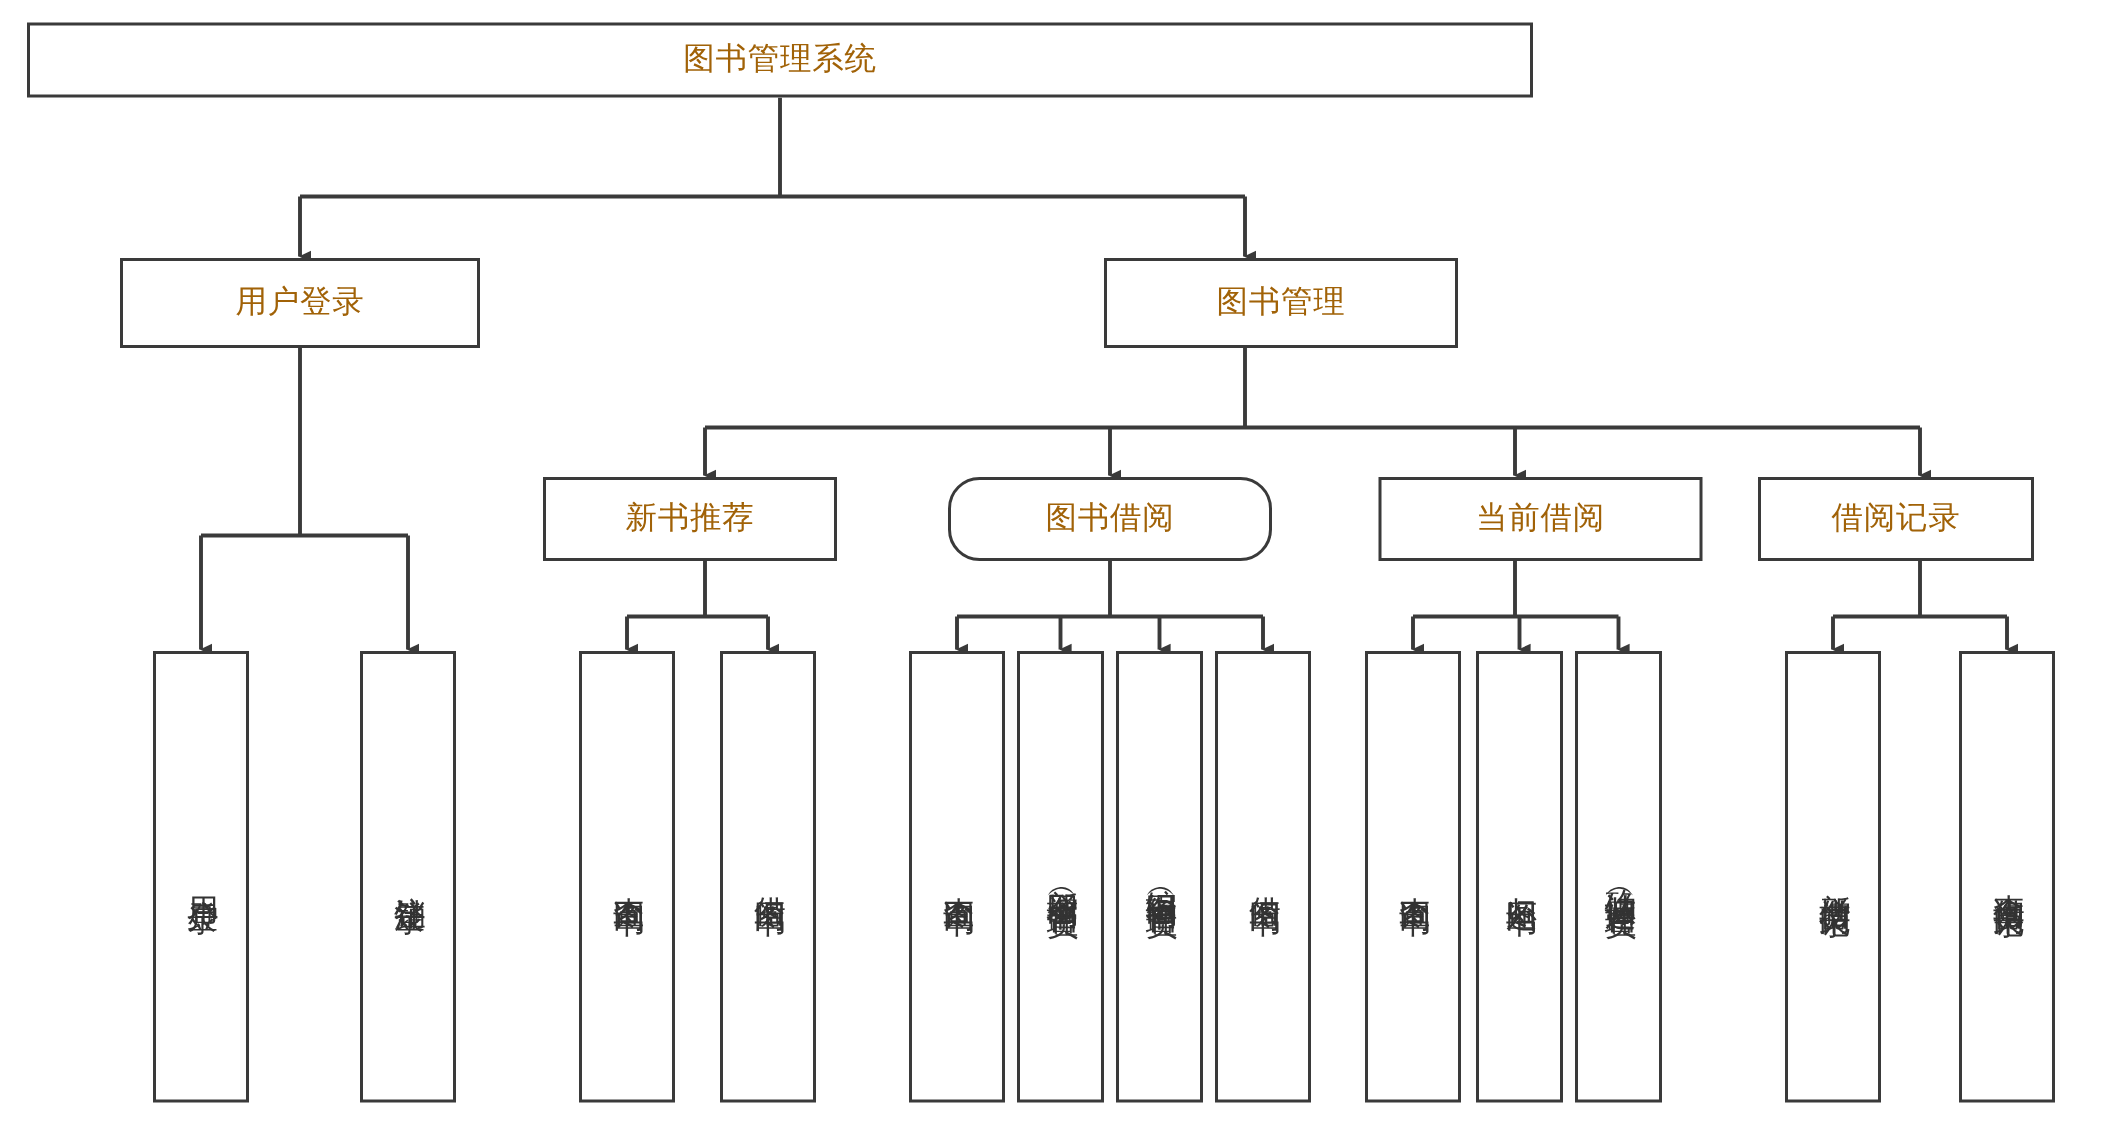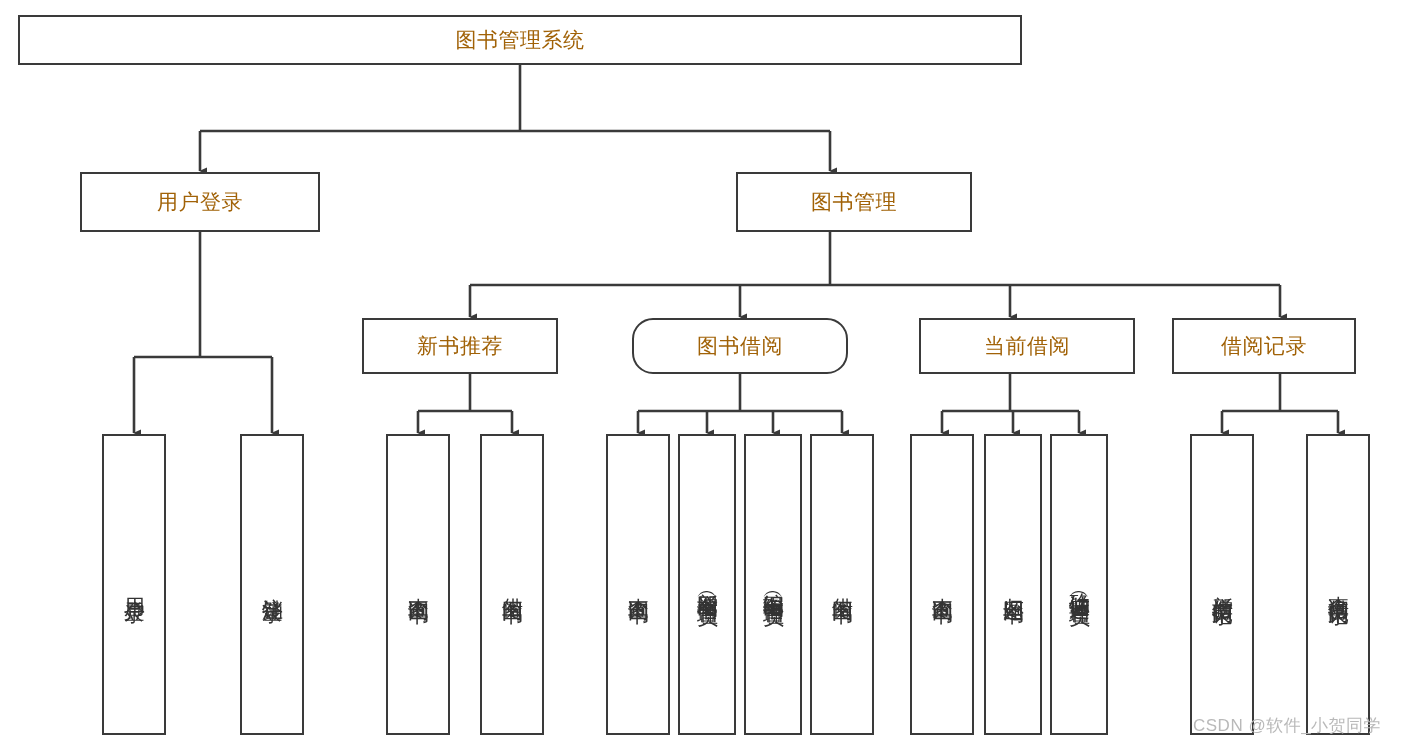--- a/index.html
+++ b/index.html
@@ -170,14 +170,13 @@
         <span class="node-label">确认归还（管理员）</span>
       </div>
       <div class="node leaf" style="left: 1190px; top: 434px; width: 64px; height: 301px;">
         <span class="node-label">新增借阅记录</span>
       </div>
       <div class="node leaf" style="left: 1306px; top: 434px; width: 64px; height: 301px;">
         <span class="node-label">查询借阅记录</span>
       </div>
     </div>
 
-  <div class="watermark" style="left:1193px; top:714px;">CSDN @软件_小贺同学</div>
 </div>
 
 </body></html>

